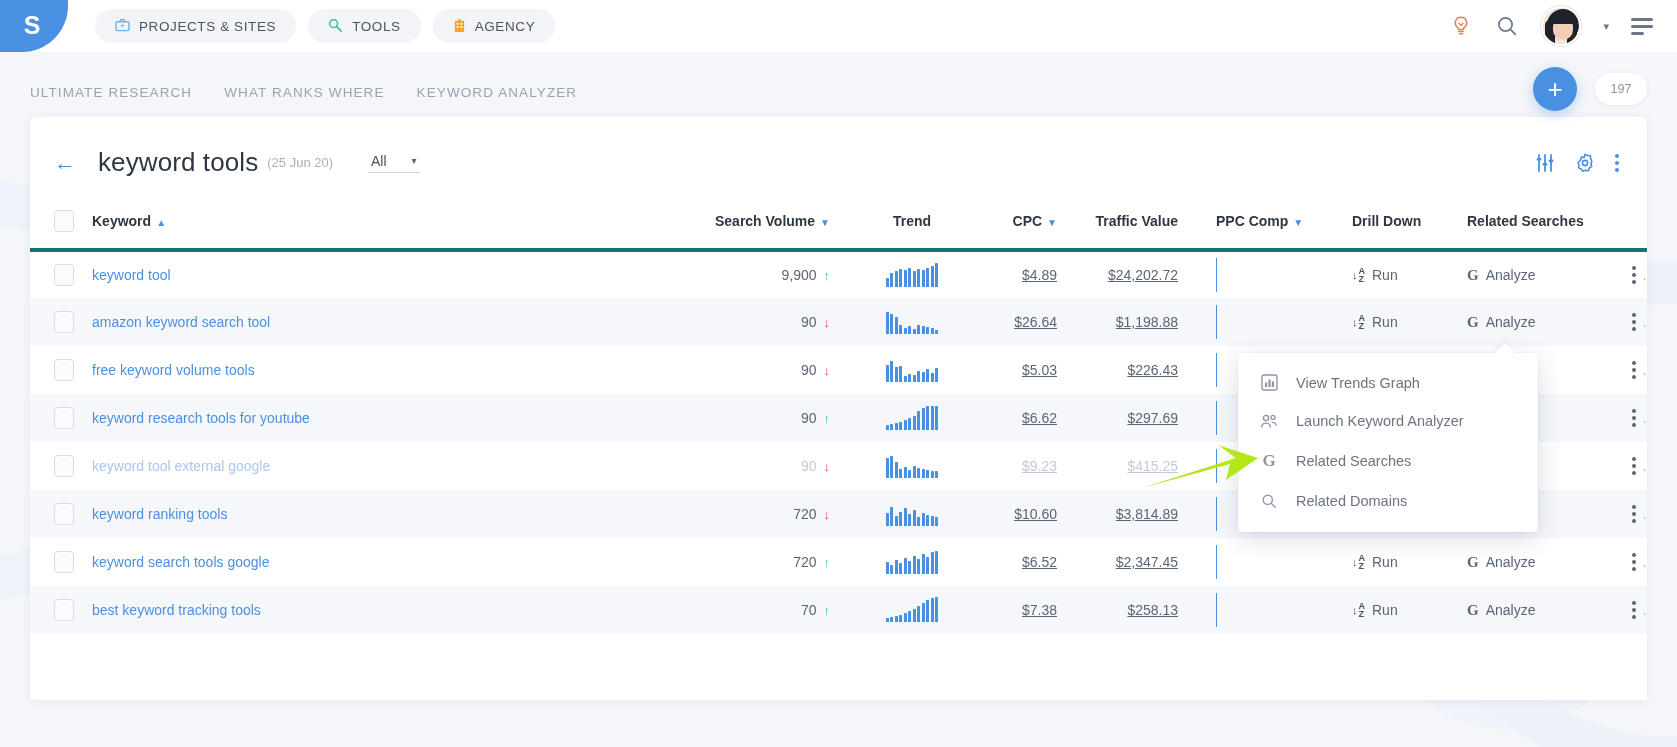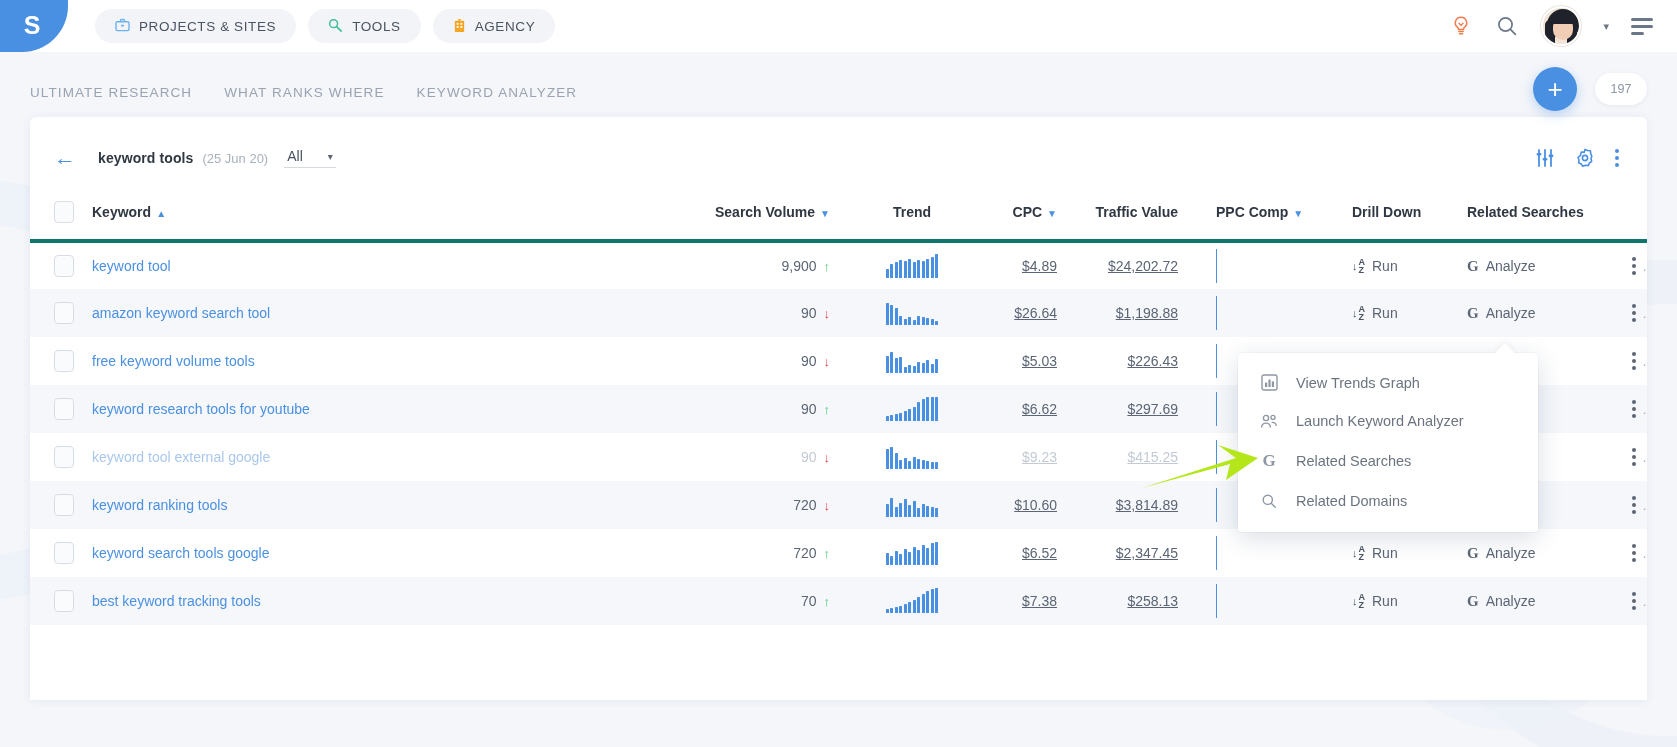--- a/index.html
+++ b/index.html
@@ -101,24 +101,24 @@
   
   .card {
     position: relative; z-index: 3;
     margin: 0 30px; background: #fff;
     border-radius: 6px 6px 0 0;
     box-shadow: 0 1px 10px rgba(30,50,90,.07);
     height: 583px; overflow: hidden;
   }
   .card-head { display:flex; align-items:center; padding: 30px 28px 22px 24px; }
   .back-arrow { font-size: 22px; color:#4a90e2; cursor:pointer; line-height:1; margin-right: 22px; }
-  .card-title { font-size: 14px; font-weight: 700; color:#2f3742; letter-spacing:.1px; }
+  .card-title { font-size: 26px; font-weight: 400; color:#2f3742; letter-spacing:.1px; }
   .card-date { font-size: 13px; color:#a8b0bd; margin-left: 9px; }
   .filter-sel {
-    margin-left: 16px; font-size: 14px; color:#4a5361;
+    margin-left: 35px; font-size: 14px; color:#4a5361;
     border-bottom: 1px solid #d4d9e2; padding: 0 3px 3px 3px; cursor:pointer;
     display:flex; align-items:center; gap:25px;
   }
   .filter-sel .cv { color:#5b6575; font-size: 10px; }
   .head-icons { margin-left:auto; display:flex; align-items:center; gap: 20px; color:#4a90e2; }
   .head-icons .hi { cursor:pointer; display:flex; align-items:center; justify-content:center; }
   .dots-v { display:flex; flex-direction:column; gap:3px; align-items:center; cursor:pointer; }
   .dots-v span { width:4px; height:4px; border-radius:50%; background:#4a90e2; display:block; }
 
   

